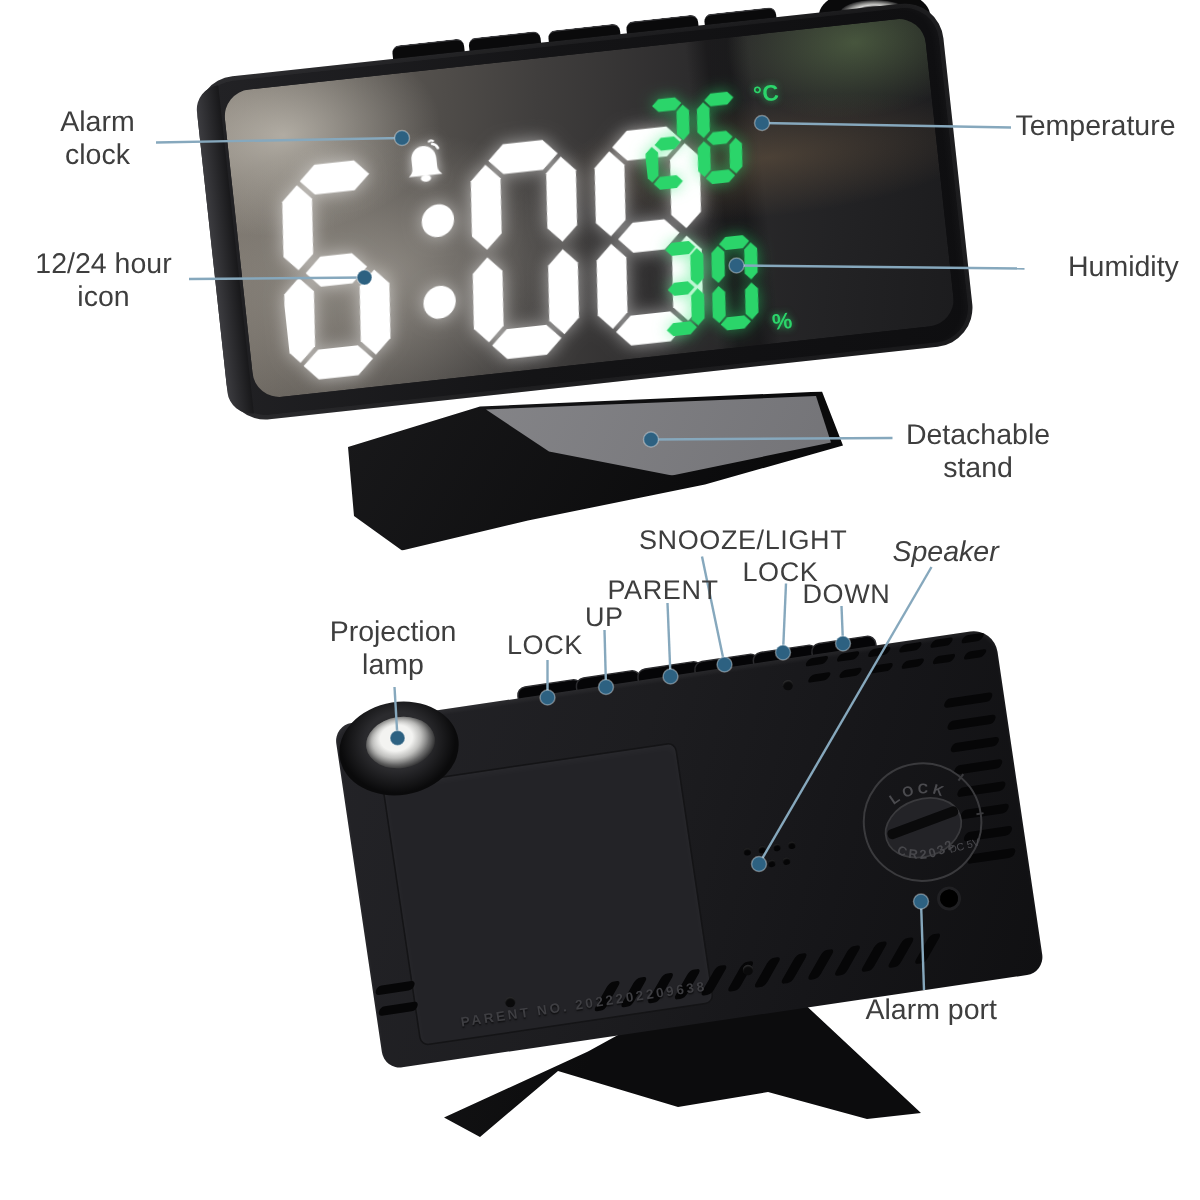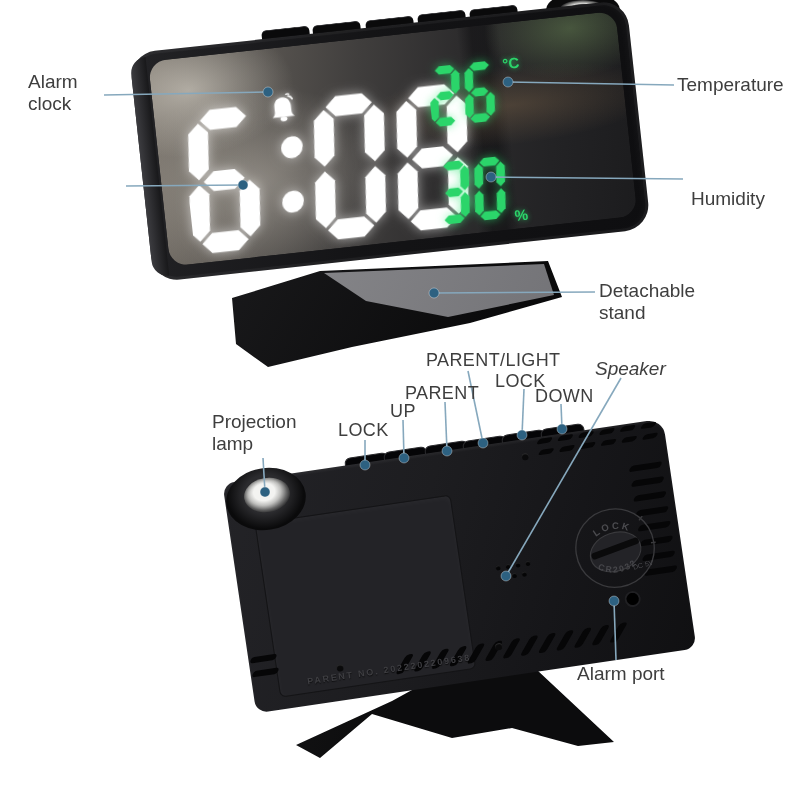--- a/index.html
+++ b/index.html
@@ -1,19 +1,19 @@
 <!DOCTYPE html>
 <html style="--led-green: #2bd56a; --line: #86a8bd; --dot: #2d6181; --label: #3e3e3e;"><head>
 <meta charset="utf-8">
 <style>
   html,body{margin:0;padding:0;background:#fff;}
   .canvas{position:relative;width:800px;height:800px;background:#fff;overflow:hidden;
           font-family:"Liberation Sans",sans-serif;}
   .lbl{position:absolute;color:var(--label,#3e3e3e);font-size:19px;line-height:1.18;
-       text-align:left;z-index:51;white-space:normal;}
+       text-align:center;z-index:51;white-space:normal;}
   .lbl.cap{font-size:18px;letter-spacing:.4px;white-space:nowrap;}
   .lbl.left{text-align:center;white-space:nowrap;}
   .callouts{position:absolute;left:0;top:0;z-index:50;pointer-events:none;}
   .callouts line{stroke:var(--line,#86a8bd);stroke-width:1.6;}
   .callouts circle{fill:var(--dot,#2d6181);stroke:rgba(255,255,255,.35);stroke-width:1;}
 
   
   .flamp-cup{position:absolute;left:546px;top:-8px;width:74px;height:36px;border-radius:50%;
              background:#0a0a0b;z-index:1;}
   .flamp-ring{position:absolute;left:560px;top:0;width:46px;height:18px;border-radius:50%;z-index:1;
@@ -331,26 +331,27 @@
       <line x1="621" y1="378" x2="506" y2="576"></line>
         <circle cx="506" cy="576" r="5"></circle>
       </g>
     <g>
       <line x1="616" y1="660" x2="614" y2="601"></line>
         <circle cx="614" cy="601" r="5"></circle>
       </g>
   </svg>
 
   <div class="lbl" style="left:28px;top:71px;width:74px;">Alarm clock</div>
+  <div class="lbl" style="left:14px;top:166px;width:110px;">12/24 hour icon</div>
   <div class="lbl left" style="left:677px;top:74px;">Temperature</div>
-  <div class="lbl left" style="left:691px;top:168px;margin-top:20px;">Humidity</div>
+  <div class="lbl left" style="left:712px;top:168px;">Humidity</div>
   <div class="lbl" style="left:212px;top:411px;width:100px;">Projection lamp</div>
   <div class="lbl" style="left:599px;top:280px;width:106px;">Detachable stand</div>
   <div class="lbl cap" style="left:338px;top:420px;">LOCK</div>
   <div class="lbl cap" style="left:390px;top:401px;">UP</div>
   <div class="lbl cap" style="left:405px;top:383px;">PARENT</div>
-  <div class="lbl cap" style="left:426px;top:350px;">PARENT/LIGHT</div>
+  <div class="lbl cap" style="left:426px;top:350px;">SNOOZE/LIGHT</div>
   <div class="lbl cap" style="left:495px;top:371px;">LOCK</div>
   <div class="lbl cap" style="left:535px;top:386px;">DOWN</div>
   <div class="lbl left" style="left:595px;top:358px;font-style:italic;">Speaker</div>
   <div class="lbl left" style="left:577px;top:663px;">Alarm port</div>
 
 </div>
 
 </body></html>

